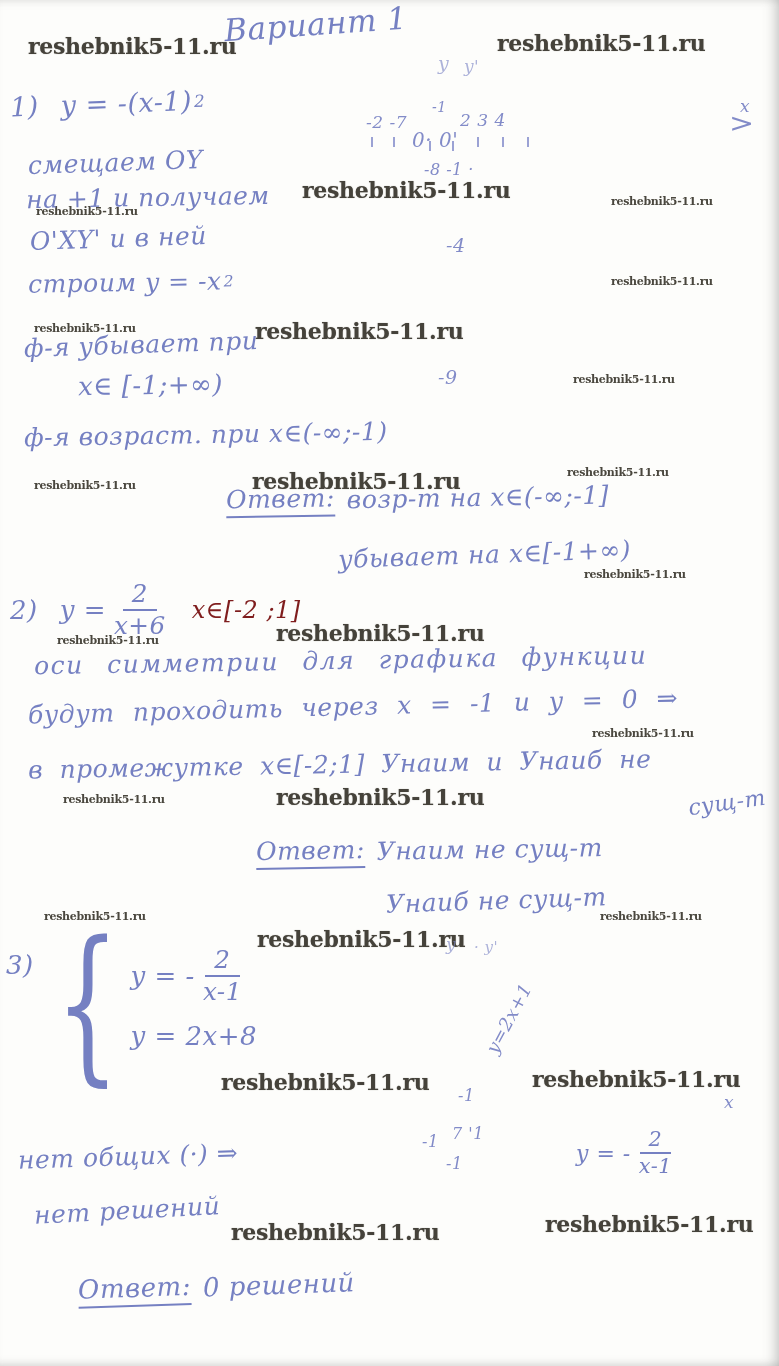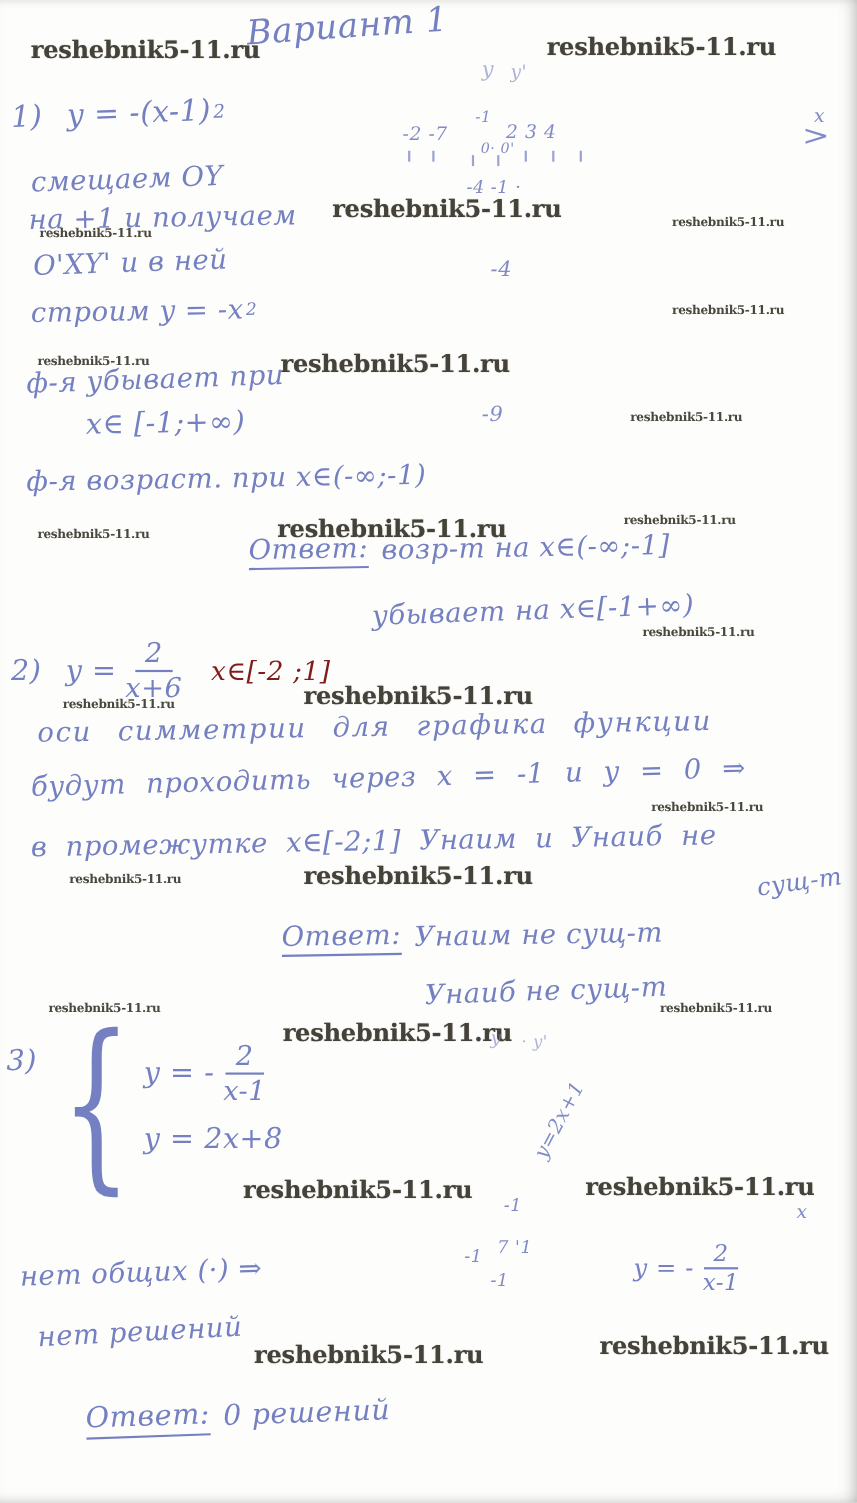--- a/index.html
+++ b/index.html
@@ -88,30 +88,30 @@
   <div class="hw row" style="left:226px;top:482px;transform:rotate(-1deg)">
     <span class="ans-label">Ответ:</span>
     <span>возр-т на x∈(-∞;-1]</span>
   </div>
   <div class="hw" style="left:338px;top:540px;transform:rotate(-2deg)">убывает на x∈[-1+∞)</div>
 
   <span class="sk faint" style="left:438px;top:52px;font-size:19px">y</span>
   <span class="sk faint" style="left:464px;top:56px;font-size:17px">y'</span>
   <span class="sk" style="left:366px;top:112px;font-size:17px">-2 -7</span>
   <span class="sk" style="left:432px;top:99px;font-size:14px">-1</span>
-  <span class="sk" style="left:437px;top:128px;font-size:13px">0·  0'</span>
+  <span class="sk" style="left:412px;top:128px;font-size:20px">0·  0'</span>
   <span class="sk" style="left:460px;top:110px;font-size:17px">2  3  4</span>
   <div class="tick" style="left:371px;top:137px"></div>
   <div class="tick" style="left:393px;top:137px"></div>
   <div class="tick" style="left:429px;top:141px"></div>
   <div class="tick" style="left:452px;top:141px"></div>
   <div class="tick" style="left:477px;top:137px"></div>
   <div class="tick" style="left:502px;top:137px"></div>
   <div class="tick" style="left:527px;top:137px"></div>
-  <span class="sk" style="left:424px;top:160px;font-size:16px">-4    -1 ·</span>
+  <span class="sk" style="left:424px;top:160px;font-size:16px">-8    -1 ·</span>
   <span class="sk" style="left:740px;top:96px;font-size:17px">x</span>
   <span class="sk" style="left:729px;top:106px;font-size:30px;transform:scaleY(.85)">&gt;</span>
   <span class="sk" style="left:446px;top:234px;font-size:19px">-4</span>
   <span class="sk" style="left:438px;top:366px;font-size:19px">-9</span>
 
   <div class="hw row" style="left:10px;top:580px;font-size:26px">
     <span class="plabel">2)</span>
     <span>y =</span>
     <span class="frac">
       <span class="num">2</span>

